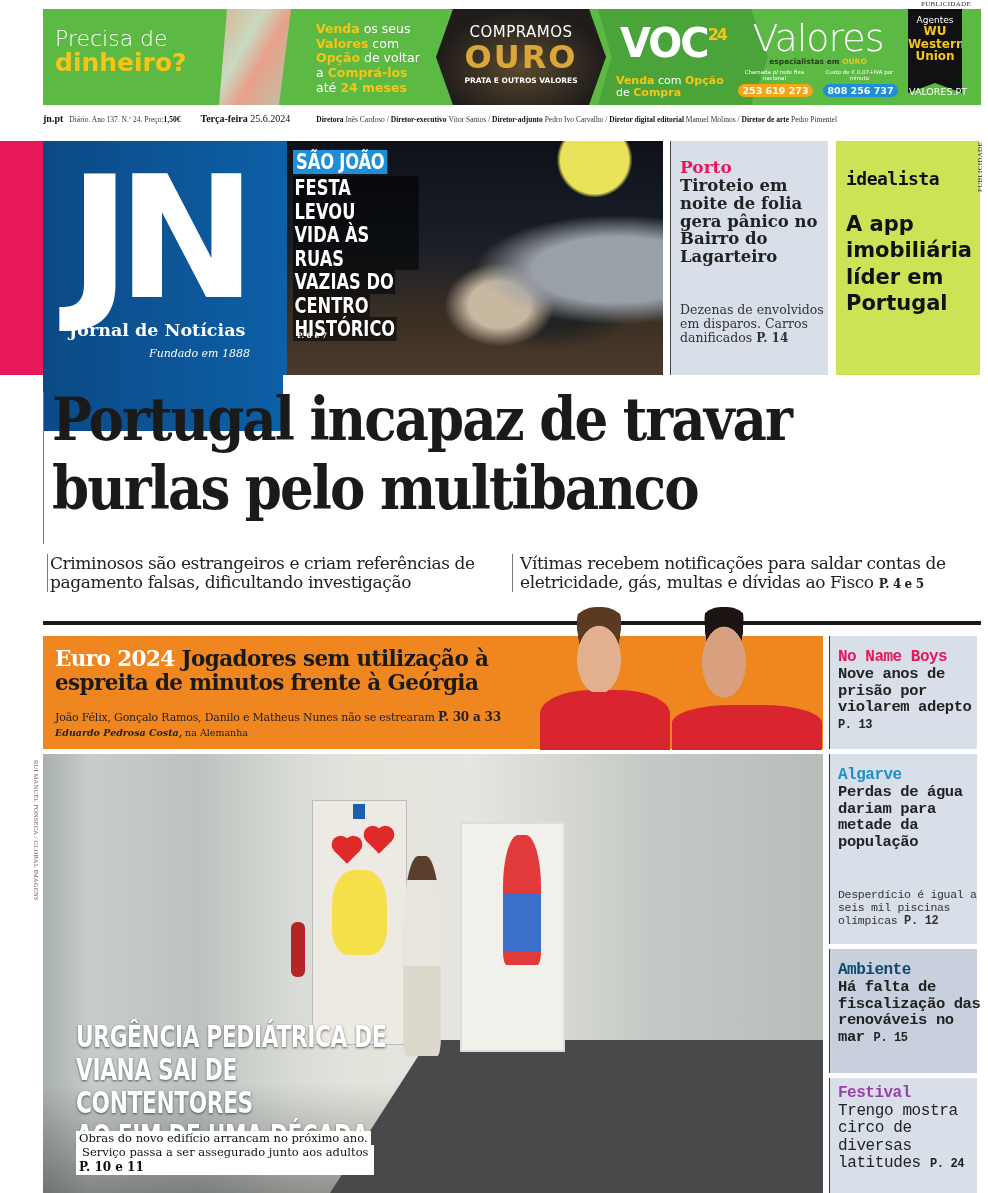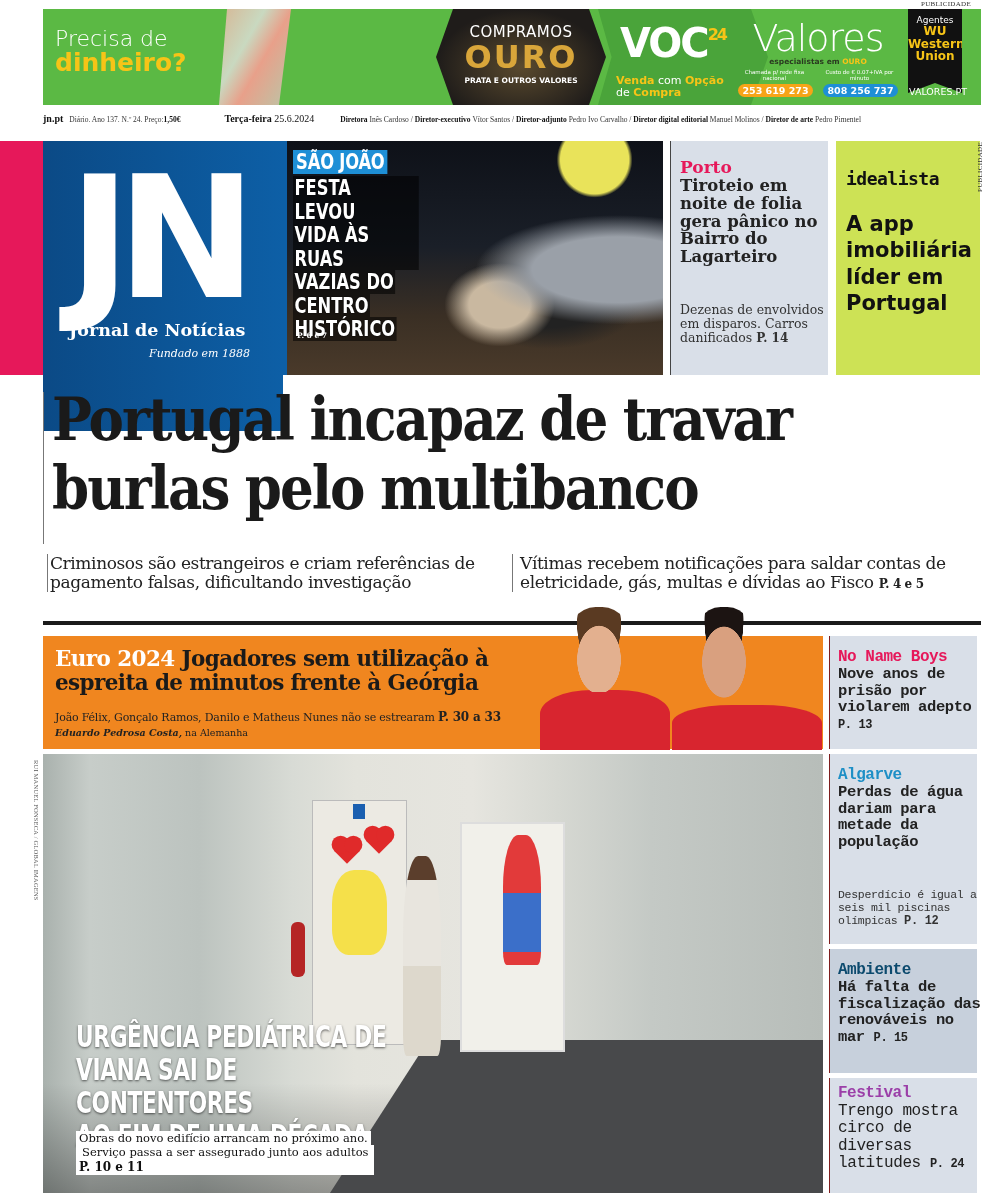--- a/index.html
+++ b/index.html
@@ -37,21 +37,21 @@
   .phone.b { background: #1e8fd6; color:#fff; }
   .ad-wu { left: 865px; top: 0; width: 54px; height: 84px; background: #111; clip-path: polygon(0 0,100% 0,100% 100%,50% 88%,0 100%); color:#f7c417; text-align:center; font-family:"DejaVu Sans",sans-serif; }
   .ad-wu .ag { color:#fff; font-size: 9px; margin-top: 6px; }
   .ad-wu .wu { font-size: 12px; font-weight:700; line-height: 1.05; }
   .ad-wu-url { left: 866px; top: 78px; font-family:"DejaVu Sans",sans-serif; color:#fff; font-size: 9.5px; }
 
   
   .infoline { left: 43px; top: 113px; width: 940px; height: 14px; display:flex; align-items: baseline; font-family: "Liberation Serif", serif; font-size: 7.5px; color:#333; white-space: nowrap; }
   .infoline .site { font-weight: 700; font-size: 10px; color:#111; margin-right: 6px; }
   .infoline .date { margin-left: 20px; margin-right: 26px; font-size: 10px; color:#111; }
-  .infoline .date b { font-weight:700;margin-left:24px; }
+  .infoline .date b { font-weight:700; }
   .infoline b { font-weight: 700; color:#111; }
 
   
   .pink-bar { left: 0; top: 141px; width: 43px; height: 234px; background: #e6185a; }
   .logo-box { left: 43px; top: 141px; width: 240px; height: 290px; background: linear-gradient(90deg,#0b4a86,#0d5fa6); color:#fff; }
   .logo-box .jn { position:absolute; left: 24px; top: 12px; font-family: "DejaVu Sans", sans-serif; font-weight: 900; font-size: 170px; line-height: 1; letter-spacing: -14px; transform: scaleX(.98); }
   .logo-box .name { position:absolute; left: 26px; top: 179px; font-family: "DejaVu Serif", serif; font-weight: 700; font-size: 17.5px; }
   .logo-box .founded { position:absolute; left: 106px; top: 206px; font-family: "DejaVu Serif", serif; font-style: italic; font-size: 11px; }
 
   .sj-photo { left: 283px; top: 141px; width: 380px; height: 234px; overflow:hidden;
@@ -133,20 +133,27 @@
 </head>
 <body>
 
 <div class="abs pub-top">PUBLICIDADE</div>
 <div class="abs ad-banner">
   <div class="ad-seg ad-precisa">
     <span>Precisa de</span>
     <b>dinheiro?</b>
   </div>
   <div class="ad-seg ad-money"></div>
+  <div class="ad-seg ad-venda">
+    <span class="y">Venda</span><span> os seus </span><br>
+    <span class="y">Valores</span><span> com </span><br>
+    <span class="y">Opção</span><span> de voltar </span><br>
+    <span>a </span><span class="y">Comprá-los</span><br>
+    <span> até </span><span class="y">24 meses</span>
+  </div>
   <div class="ad-seg ad-ouro">
     <div class="t1">COMPRAMOS</div>
     <div class="t2">OURO</div>
     <div class="t3">PRATA E OUTROS VALORES</div>
   </div>
   <div class="ad-seg ad-voc">
     <div class="logo"><span>VOC</span><sup>24</sup></div>
     <div class="sub">
       <span class="y">Venda</span><span> com </span><span class="y">Opção</span><br>
       <span>de </span><span class="y">Compra</span>

